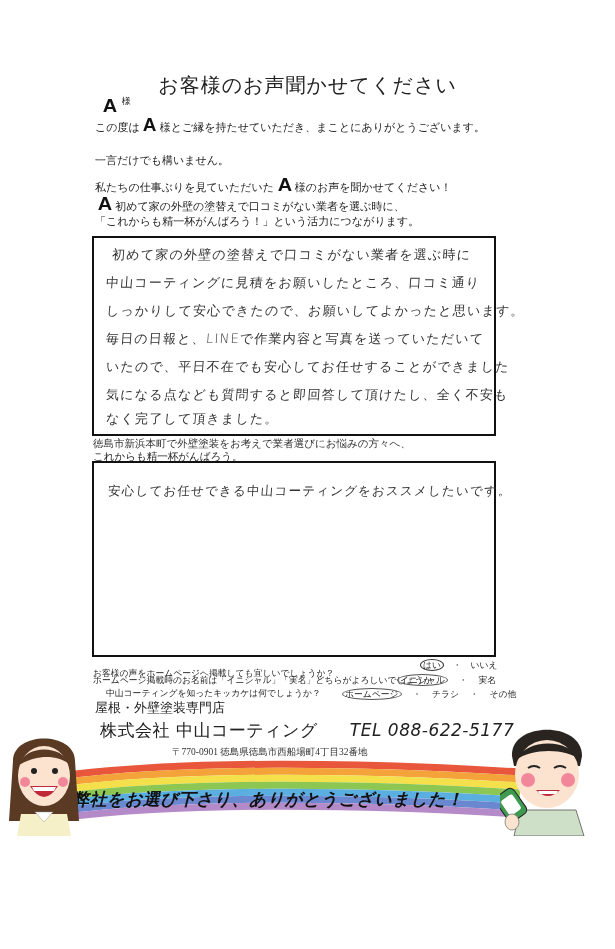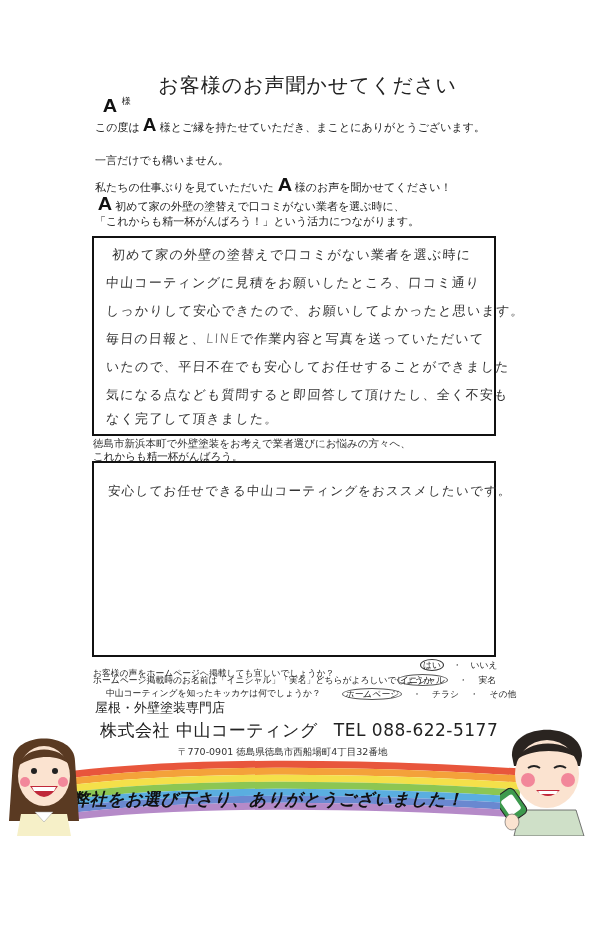--- a/index.html
+++ b/index.html
@@ -75,33 +75,33 @@
 
 <div class="abs q" style="left:93px; top:675px;">ホームページ掲載時のお名前は「イニシャル」「実名」どちらがよろしいでしょうか</div>
 <div class="abs q" style="left:397px; top:674px;">
   <span class="circle" style="border-color:#555;">イニシャル</span>
   <span style="margin:0 8px;">・</span>
   <span>実名</span>
 </div>
 
 <div class="abs q" style="left:106px; top:688px;">中山コーティングを知ったキッカケは何でしょうか？</div>
 <div class="abs q" style="left:342px; top:688px;">
-  <span class="circle" style="border-color:#555;font-style:italic;">ホームページ</span>
+  <span class="circle" style="border-color:#555;">ホームページ</span>
   <span style="margin:0 8px;">・</span>
   <span>チラシ</span>
   <span style="margin:0 8px;">・</span>
   <span>その他</span>
 </div>
 
 <div class="abs shop" style="left:95px; top:699px;">屋根・外壁塗装専門店</div>
 <div class="abs company" style="left:100px; top:719px;">
   <span>株式会社 中山コーティング</span>
-  <span style="margin-left:10px;">TEL 088-622-5177</span>
+  <span style="margin-left:26px;font-style:italic;">TEL 088-622-5177</span>
 </div>
-<div class="abs addr" style="left:178px; top:746px;">〒770-0901 徳島県徳島市西船場町4丁目32番地</div>
+<div class="abs addr" style="left:172px; top:746px;font-family:Liberation Serif, serif;">〒770-0901 徳島県徳島市西船場町4丁目32番地</div>
 
 <svg class="abs" style="left:60px; top:758px;" width="460" height="82" viewBox="0 0 460 82">
   <g fill="none" stroke-width="7">
     <path d="M0 18 C 120 2, 300 4, 460 14" stroke="#e8563c"></path>
     <path d="M0 25 C 120 9, 300 11, 460 21" stroke="#f4a23a"></path>
     <path d="M0 32 C 120 16, 300 18, 460 28" stroke="#f4e04a"></path>
     <path d="M0 39 C 120 23, 300 25, 460 35" stroke="#8cc653"></path>
     <path d="M0 46 C 120 30, 300 32, 460 42" stroke="#5aaee0"></path>
     <path d="M0 53 C 120 37, 300 39, 460 49" stroke="#6a88d0"></path>
     <path d="M0 60 C 120 44, 300 46, 460 56" stroke="#b58ac8"></path>

